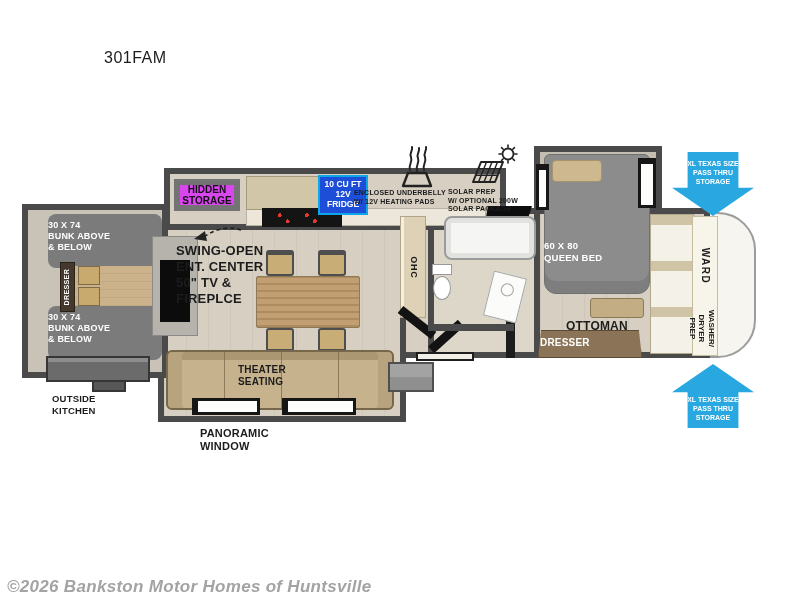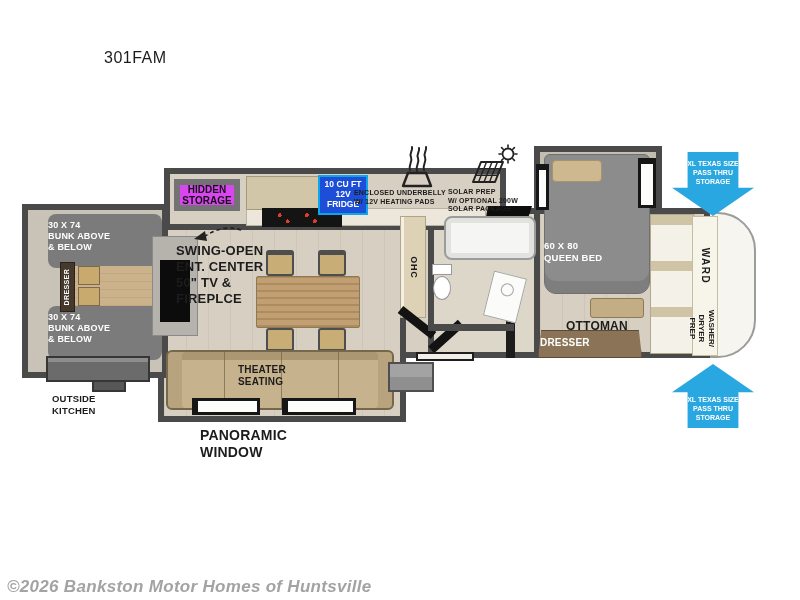--- a/index.html
+++ b/index.html
@@ -98,21 +98,21 @@
   <div class="furn" style="left:166px;top:350px;width:228px;height:60px;background:#c6b28c;border:2px solid #77684c;border-radius:6px;box-shadow:inset 14px 0 0 #b7a37e,inset -14px 0 0 #b7a37e,inset 0 8px 0 rgba(120,100,65,.35);background-image:linear-gradient(90deg,transparent 0 56px,#8d7c5c 56px 57px,transparent 57px 113px,#8d7c5c 113px 114px,transparent 114px 170px,#8d7c5c 170px 171px,transparent 171px)"></div>
   <div class="lbl" style="left:238px;top:364px;width:100px;font-size:10px">THEATER
 SEATING</div>
 
   <div class="window" style="left:192px;top:398px;width:68px;height:17px">
       <i></i>
     </div>
   <div class="window" style="left:282px;top:398px;width:74px;height:17px">
       <i></i>
     </div>
-  <div class="lbl" style="left:200px;top:427px;width:140px;font-size:14px">PANORAMIC
+  <div class="lbl" style="left:200px;top:427px;width:140px;font-size:11px">PANORAMIC
 WINDOW</div>
 
   <div class="rot cw" style="left:400px;top:216px;width:26px;height:102px;background:#ddd2b6;border:1px solid #b1a589;box-shadow:inset 3px 0 0 #f4efe2">
     <span style="font-size:9px;letter-spacing:.8px">OHC</span>
   </div>
   <div class="furn" style="left:396px;top:318px;width:42px;height:9px;background:#131313;transform:rotate(38deg)"></div>
   <div class="furn" style="left:426px;top:332px;width:40px;height:9px;background:#131313;transform:rotate(-42deg)"></div>
   <div class="furn" style="left:506px;top:320px;width:9px;height:38px;background:#1c1c1c"></div>
   <div class="furn" style="left:416px;top:352px;width:58px;height:9px;background:#f2efe8;border:2px solid #1e1e1e;z-index:5"></div>
   <div class="furn" style="left:388px;top:362px;width:46px;height:30px;background:#a3a3a3;border:2px solid #4f4f4f;box-shadow:inset 0 -13px 0 #8f8f8f"></div>

